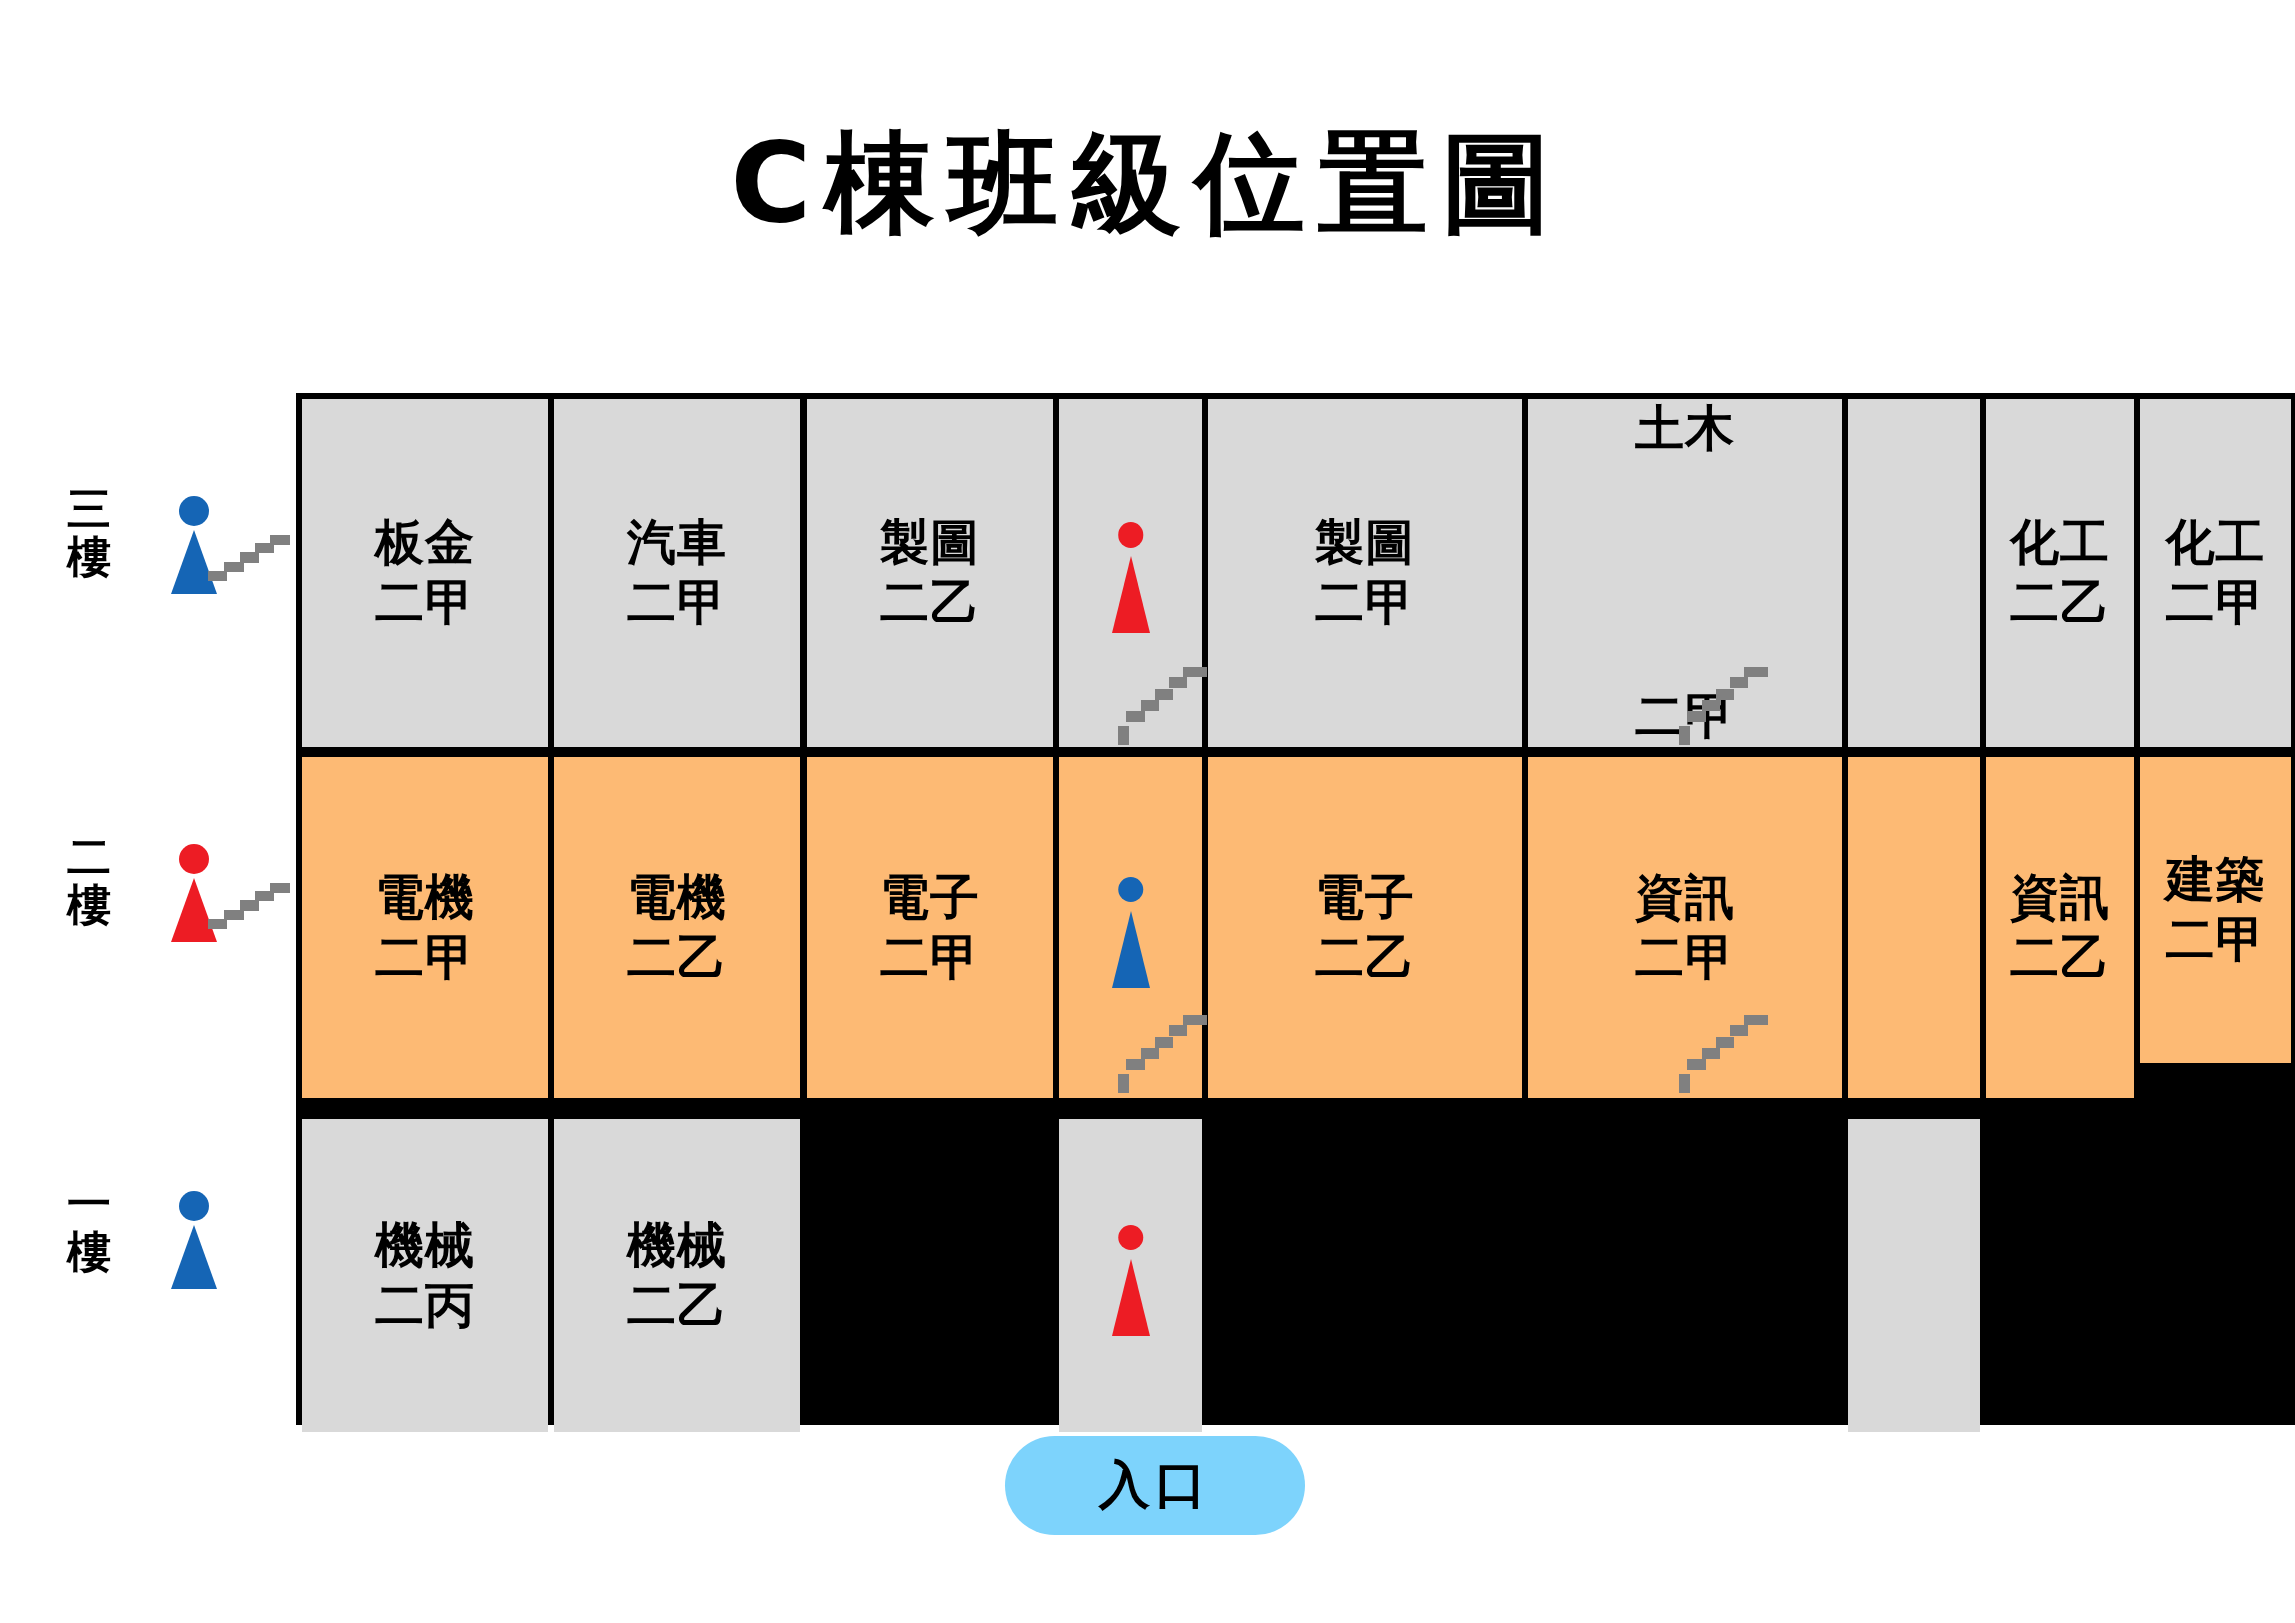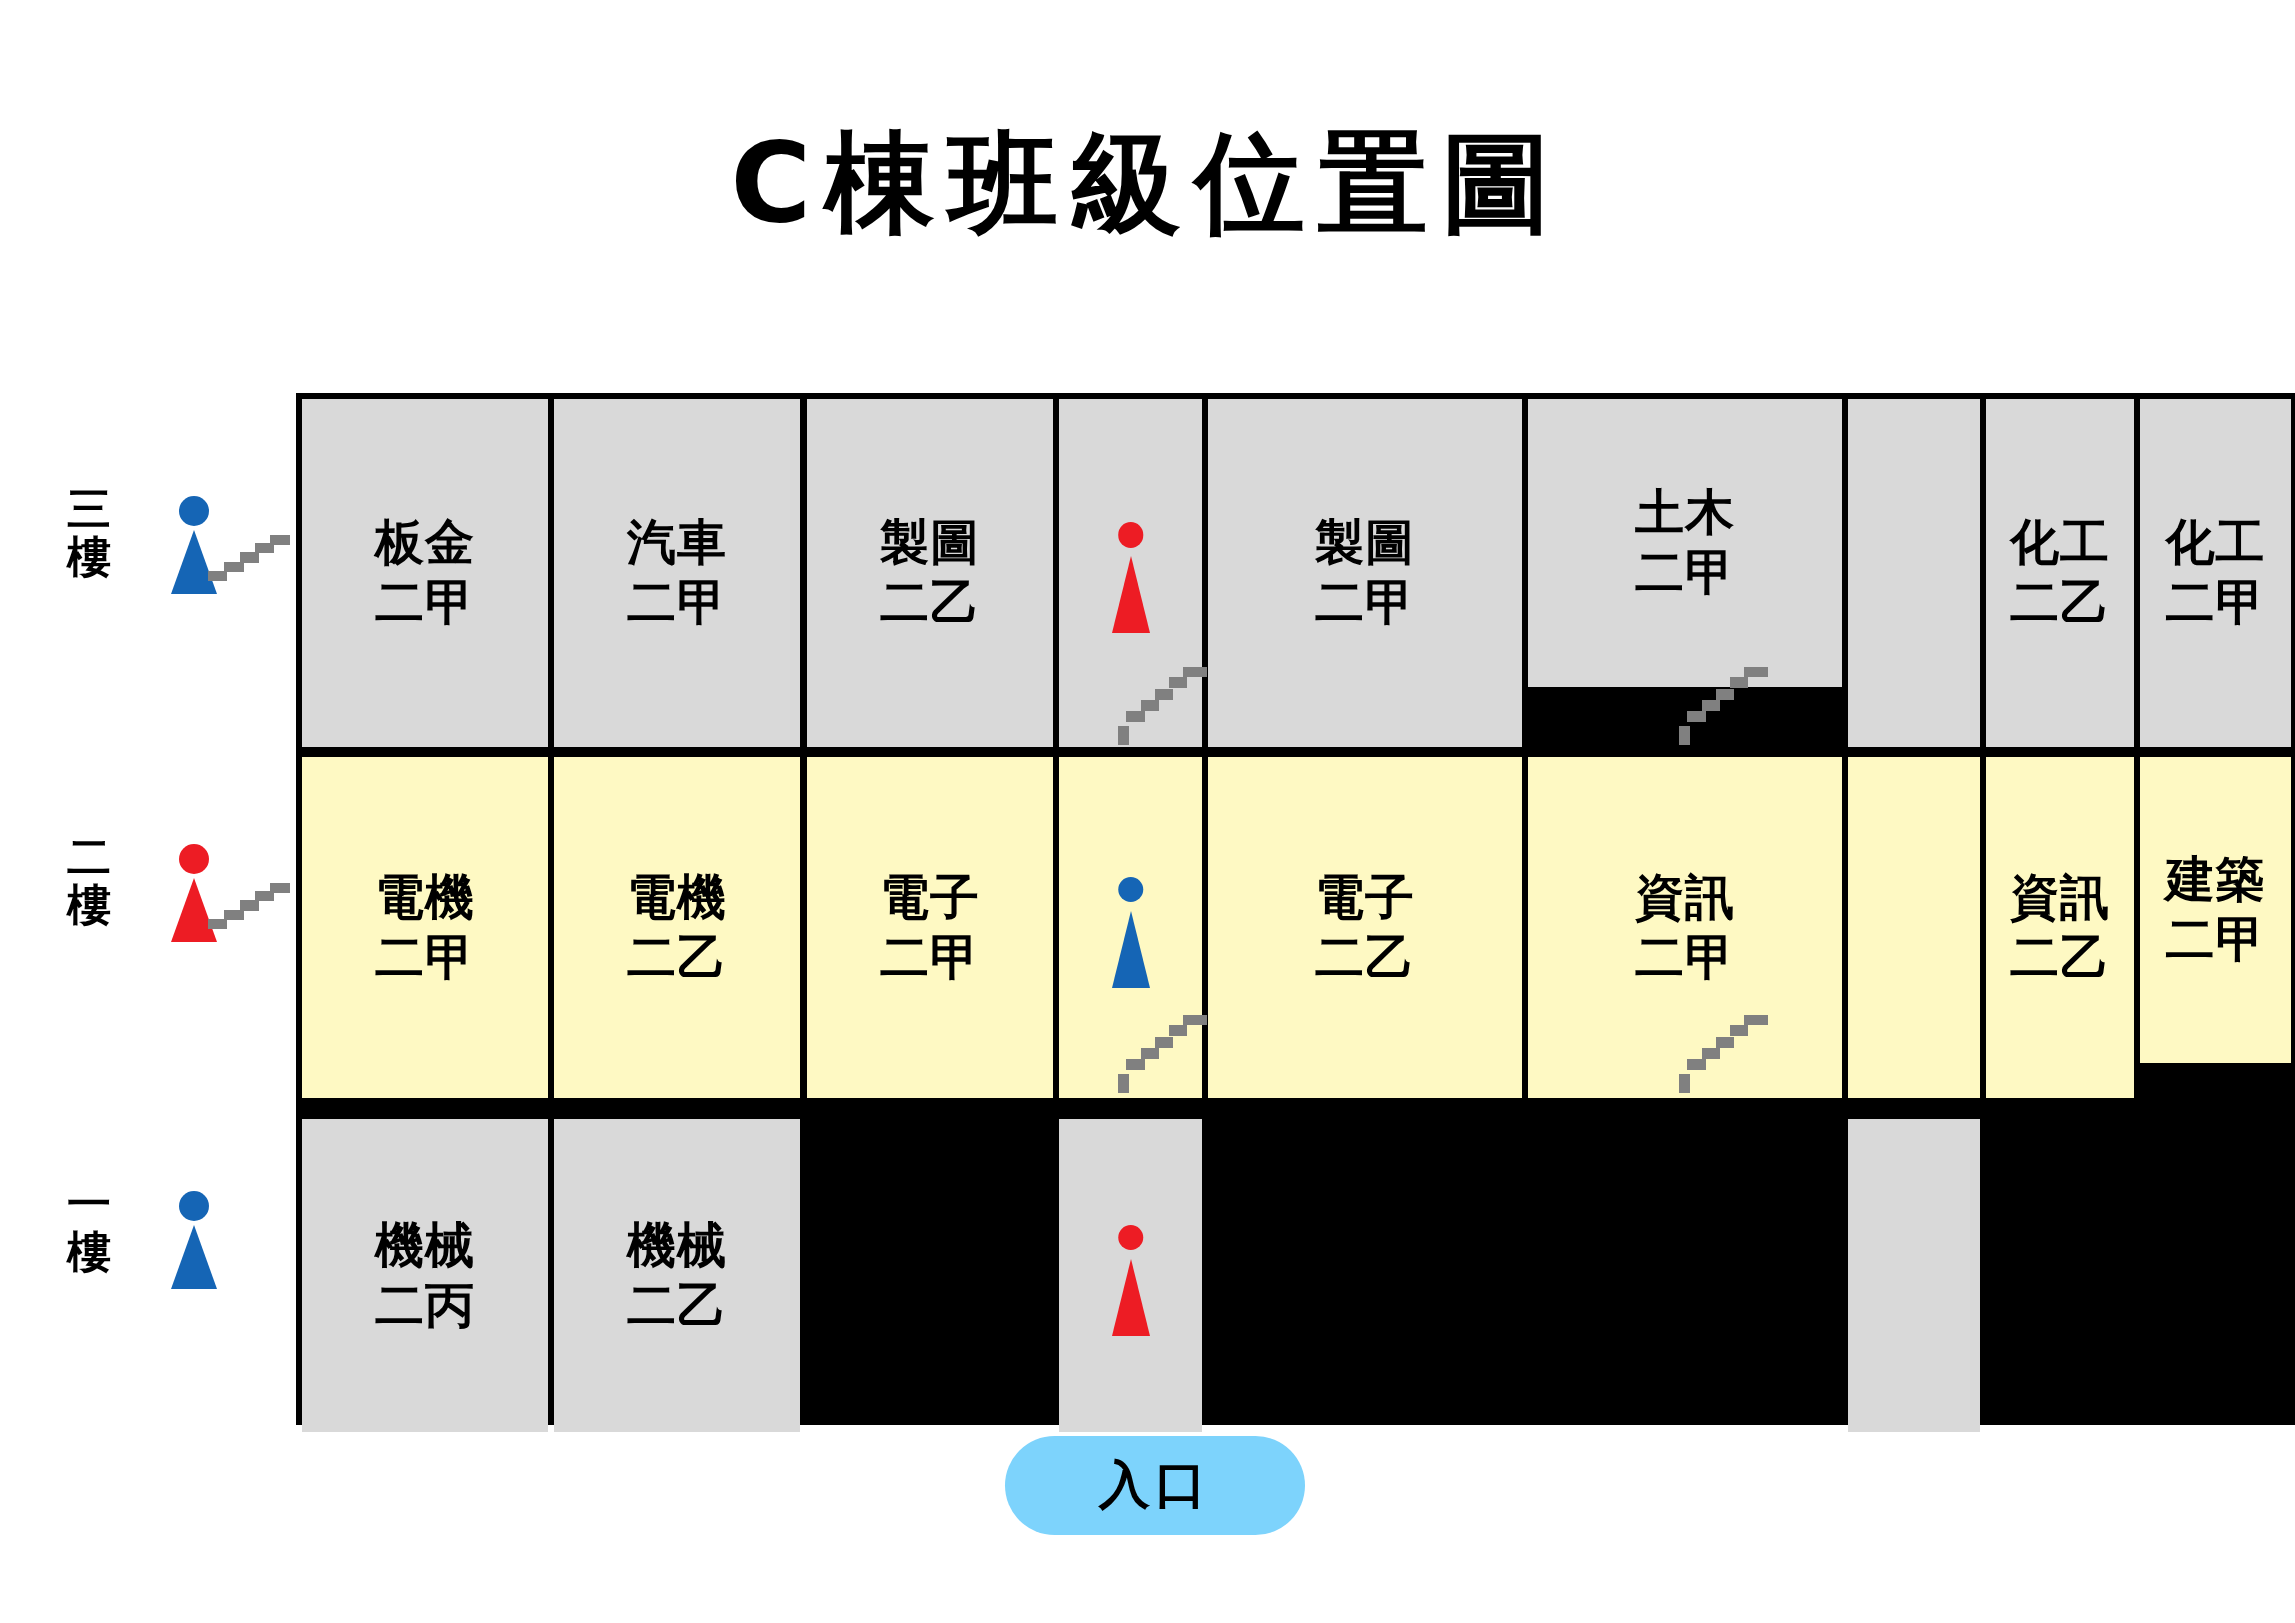--- a/index.html
+++ b/index.html
@@ -69,21 +69,21 @@
   .cell{
     position:absolute;
     box-sizing:border-box;
     background:#d9d9d9;
     display:flex;
     flex-direction:column;
     align-items:center;
     justify-content:center;
     overflow:hidden;
   }
-  .cell.white{background:#fef9c3;}
+  .cell.white{background:#fdba74;}
   .cell .line{
     font-size:49px;
     font-weight:700;
     color:#000;
     letter-spacing:1px;
     line-height:1.22;
     white-space:nowrap;
   }
   .cell.small .line{font-size:35px;letter-spacing:0.5px;}
   .cell.wide .line{font-size:37px;letter-spacing:1px;}
@@ -151,21 +151,21 @@
     <div class="cell" style="left:763px;top:6.1px;width:143px;height:348px;">
       <div class="person narrow red" style="position:relative;left:0;top:0;width:49px;height:102px;">
         <span class="head"></span>
         <span class="body"></span>
       </div>
     </div>
     <div class="cell" style="left:912px;top:6.1px;width:314px;height:348px;">
       <span class="line">製圖</span>
       <span class="line">二甲</span>
     </div>
-    <div class="cell" style="left:1232px;top:6.1px;width:314px;height:288px;">
+    <div class="cell" style="left:1232px;top:6.1px;width:314px;height:348px;justify-content:space-between;">
       <span class="line">土木</span>
       <span class="line">二甲</span>
     </div>
     <div class="cell" style="left:1552px;top:6.1px;width:132px;height:348px;"></div>
     <div class="cell" style="left:1690px;top:6.1px;width:148px;height:348px;">
       <span class="line">化工</span>
       <span class="line">二乙</span>
     </div>
     <div class="cell" style="left:1844px;top:6.1px;width:151px;height:348px;">
       <span class="line">化工</span>

